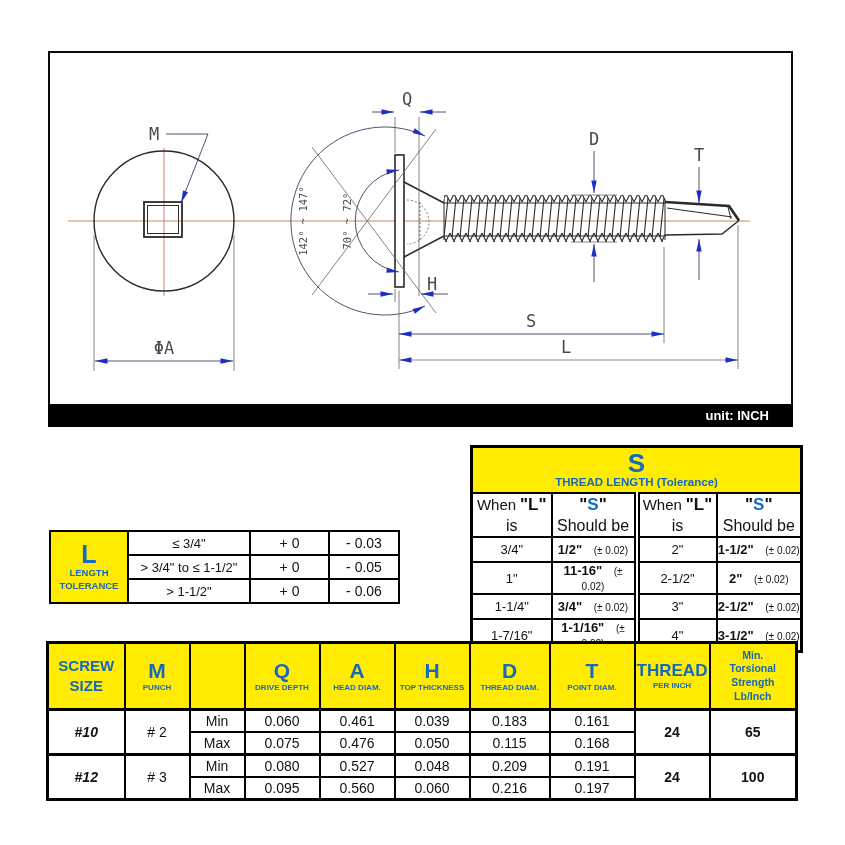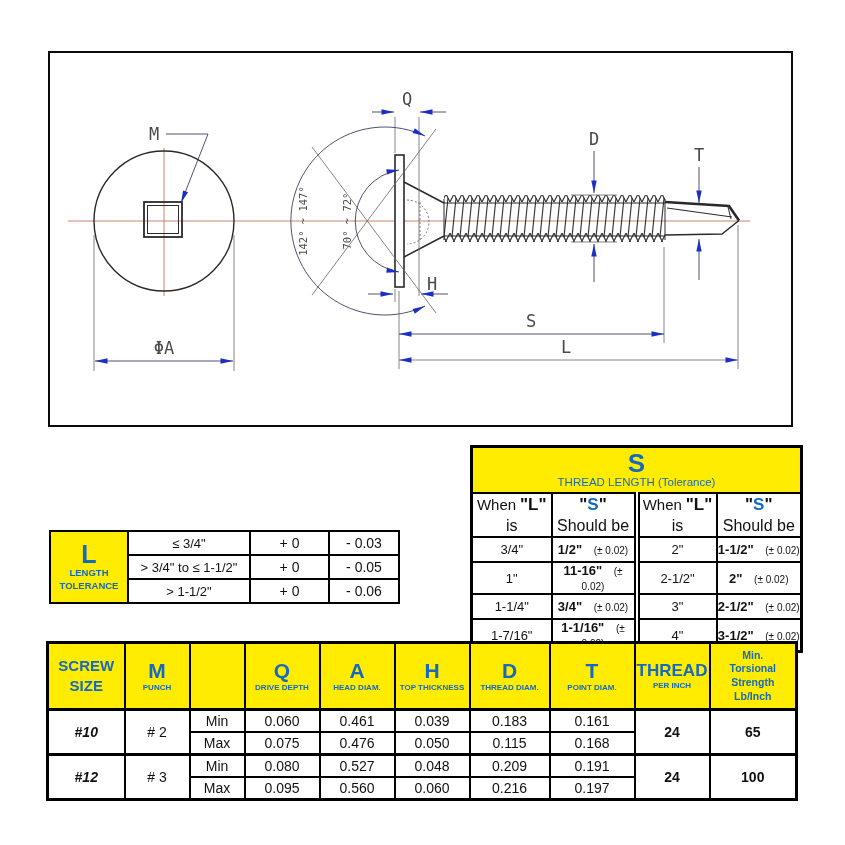--- a/index.html
+++ b/index.html
@@ -23,21 +23,21 @@
   .ltab .lbig{font-size:25px;font-weight:bold;line-height:1;display:block;}
   .ltab .lsub{font-size:9.5px;font-weight:bold;line-height:1.3;display:block;}
   .ltab td.cond{width:120px;}
   .ltab td.plus{width:77px;font-size:14px;}
   .ltab td.minus{width:68px;font-size:14px;}
   
   .stab{position:absolute;left:470px;top:445px;width:330px;border:3px solid #000;}
   .stab td{border:2px solid #000;}
   .stab .sbanner{background:#ffec00;height:44px;}
   .stab .sbig{font-size:26px;font-weight:bold;line-height:1;display:block;}
-  .stab .ssub{font-size:11.5px;font-weight:normal;line-height:1.2;display:block;}
+  .stab .ssub{font-size:11.5px;font-weight:bold;line-height:1.2;display:block;}
   .stab .chead{height:42px;font-size:14px;color:#111;}
   .stab .chead .w{font-size:15px;}
   .stab .chead b{font-size:17px;}
   .stab .chead .sq{font-size:17px;font-weight:bold;}
   .stab .chead .l2{display:block;font-size:16px;margin-top:2px;}
   .stab tr.r td{height:23px;font-size:13px;color:#111;}
   .stab td.sv{font-weight:bold;font-size:13.5px;}
   .stab td.sv .tol{font-weight:normal;font-size:10px;padding-left:8px;}
   .stab td.dbl{border-left:6px double #000;}
   .stab col.c1{width:80px}.stab col.c2{width:85px}.stab col.c3{width:80px}.stab col.c4{width:85px}
@@ -179,20 +179,21 @@
         <line x1="349" y1="281" x2="614" y2="281" marker-start="url(#mA)" marker-end="url(#mA)"></line>
         <text class="dim" x="481" y="274" text-anchor="middle" stroke="none">S</text>
       </g>
 
       <g>
         <line x1="688" y1="172" x2="688" y2="316" stroke="#666" stroke-width="0.8"></line>
         <line x1="349" y1="307" x2="688" y2="307" stroke="#8a8aa0" stroke-width="1.2" marker-start="url(#mA)" marker-end="url(#mA)"></line>
         <text class="dim" x="516" y="300" text-anchor="middle">L</text>
       </g>
     </svg>
+    <div class="unitbar">unit: INCH</div>
   </div>
 
   <table class="ltab">
     <tbody>
         <tr>
       <td class="lhead" rowspan="3">
         <span class="lbig blue">L</span>
         <span class="lsub blue">LENGTH</span>
         <span class="lsub blue">TOLERANCE</span>
       </td>

